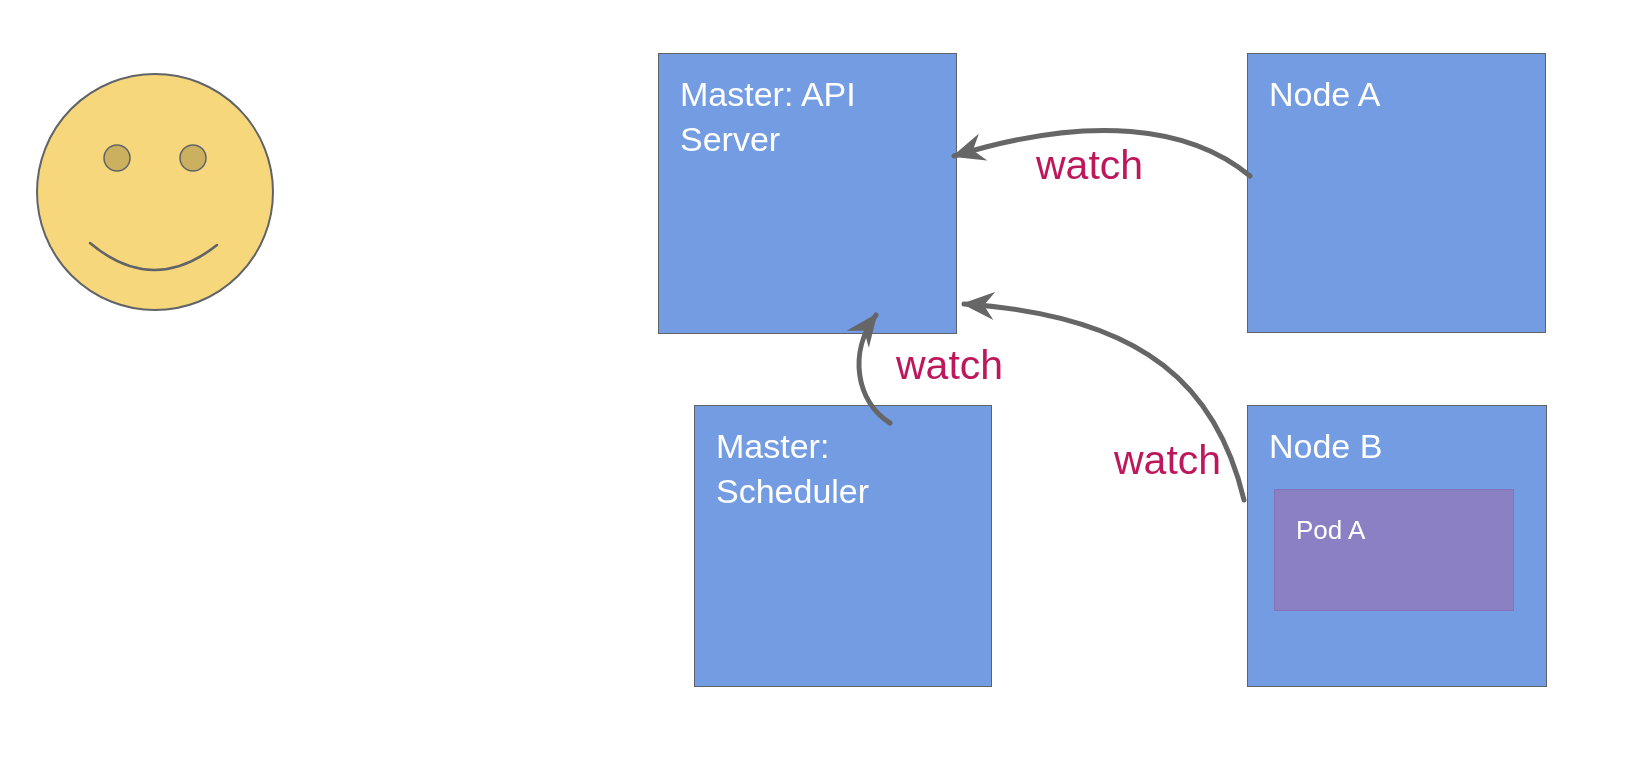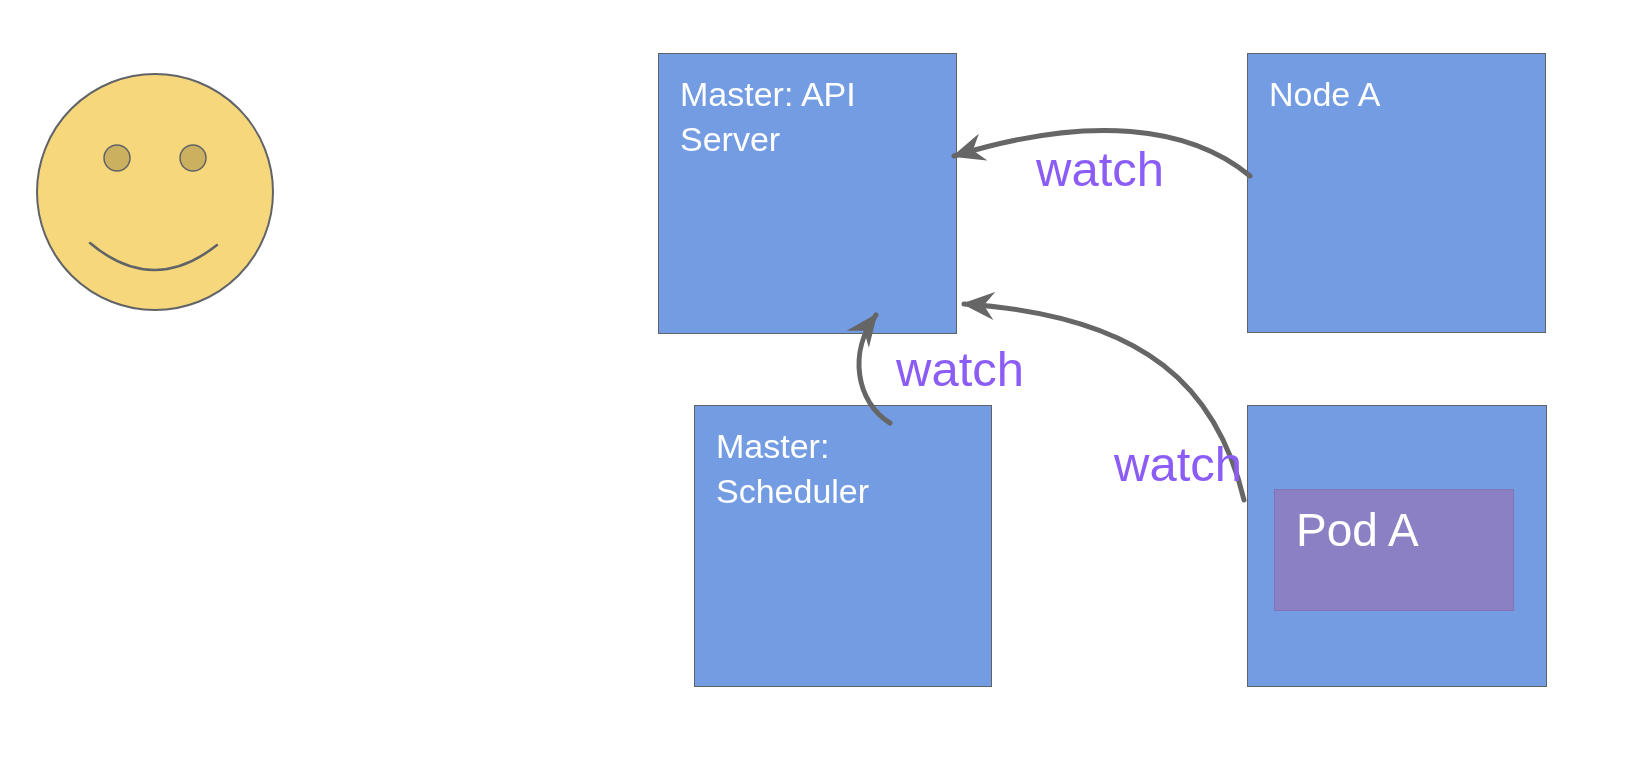--- a/index.html
+++ b/index.html
@@ -33,28 +33,28 @@
   #box-scheduler  { left: 658px; top: 405px; width: 298px; height: 282px; margin-left: 36px; }
   #box-node-b     { left: 1247px; top: 405px; width: 300px; height: 282px; }
   #box-pod-a {
     position: absolute;
     box-sizing: border-box;
     left: 26px; top: 83px;
     width: 240px; height: 122px;
     background: #8C80C4;
     border: 1px solid #8274B6;
     color: #ffffff;
-    font-size: 46px;
+    font-size: 26px;
     line-height: 45px;
     padding: 18px 21px;
   }
   .edge-label {
     position: absolute;
-    color: #8b5cf6;
-    font-size: 49px;
+    color: #be185d;
+    font-size: 41px;
     line-height: 1;
     white-space: nowrap;
   }
   #edge-label-1 { left: 1036px; top: 145px; }
   #edge-label-2 { left: 896px;  top: 345px; }
   #edge-label-3 { left: 1114px; top: 440px; }
 </style>
 </head>
 <body>
 
@@ -66,20 +66,21 @@
 
   <div class="box" id="box-node-a">
     <span class="box-label">Node A</span>
   </div>
 
   <div class="box" id="box-scheduler">
     <span class="box-label wrap-narrow">Master: Scheduler</span>
   </div>
 
   <div class="box" id="box-node-b">
+    <span class="box-label">Node B</span>
     <div id="box-pod-a">
       <span class="box-label">Pod A</span>
     </div>
   </div>
 
   <svg id="overlay" viewBox="0 0 1628 764">
     <defs>
       <marker id="arrowhead" viewBox="0 0 14 12" refX="13" refY="6" markerWidth="33" markerHeight="28" markerUnits="userSpaceOnUse" orient="auto">
         <path d="M14,6 L0,0 L4.5,6 L0,12 Z" fill="#666666"></path>
       </marker>

